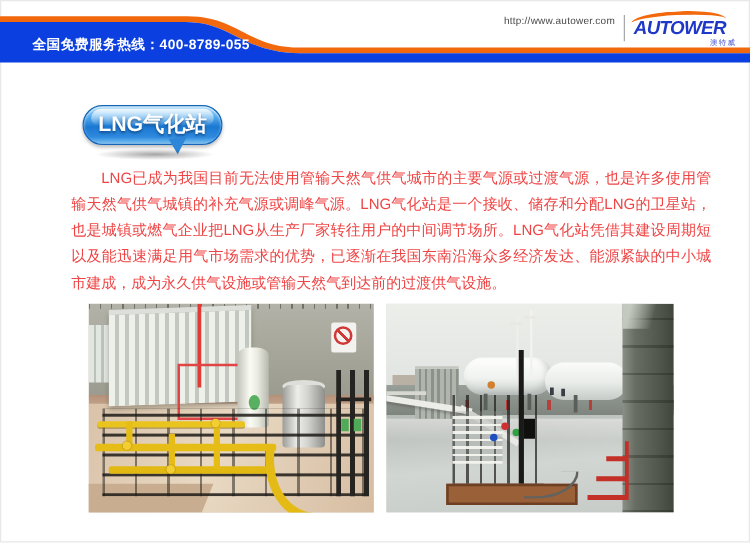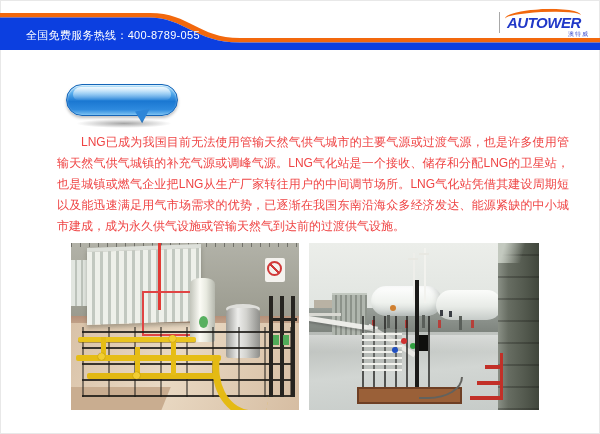--- a/index.html
+++ b/index.html
@@ -8,21 +8,21 @@
     background:#ffffff;
     font-family:"Liberation Sans", sans-serif;
     box-shadow:inset 0 0 0 1px #e8e8e8;
   }
   .abs{position:absolute;}
 
   
   #header-wave{position:absolute;left:0;top:0;width:600px;height:58px;}
   .hotline{
     position:absolute;left:26px;top:28px;color:#ffffff;
-    font-size:11px;font-weight:normal;letter-spacing:.3px;white-space:nowrap;
+    font-size:11px;font-weight:bold;letter-spacing:.3px;white-space:nowrap;
   }
   .hdr-right{position:absolute;left:372px;top:12px;width:120px;text-align:right;line-height:1.25;}
   .tagline{font-size:8px;font-weight:bold;color:#17173a;letter-spacing:.4px;}
   .website{font-size:8px;color:#4a4a4a;letter-spacing:.2px;}
   .hdr-divider{position:absolute;left:499px;top:12px;height:21px;border-left:1px solid #a8a8a8;}
   .logo-wrap{position:absolute;left:505px;top:10px;width:90px;height:30px;}
   .logo-text{
     position:absolute;left:2px;top:4px;
     font-style:italic;font-weight:bold;font-size:15px;letter-spacing:-.5px;
     color:#2038c8;white-space:nowrap;
@@ -141,32 +141,34 @@
 <body>
 
 <svg id="header-wave" viewBox="0 0 600 58" xmlns="http://www.w3.org/2000/svg">
   <path d="M0,13 L150,13 C190,13 198,38 240,38 L600,38 L600,42.5 L240,42.5 C194,42.5 186,17.5 148,17.5 L0,17.5 Z" fill="#f2680d"></path>
   <path d="M0,17.5 L148,17.5 C186,17.5 194,42.5 240,42.5 L600,42.5 L600,50 L0,50 Z" fill="#0c3fe0"></path>
 </svg>
 
 <div class="hotline">全国免费服务热线：400-8789-055</div>
 
 <div class="hdr-right">
+  <div class="website">http://www.autower.com</div>
 </div>
 
 <div class="hdr-divider"></div>
 
 <div class="logo-wrap">
   <div class="logo-swoosh"></div>
   <div class="logo-text">AUTOWER</div>
   <div class="logo-sub">澳特威</div>
 </div>
 
 <div class="bubble">
   <div class="bubble-gloss"></div>
+  <div class="bubble-title">LNG气化站</div>
 </div>
 <div class="bubble-tail"></div>
 <div class="bubble-shadow"></div>
 
 <div class="body-text">LNG已成为我国目前无法使用管输天然气供气城市的主要气源或过渡气源，也是许多使用管输天然气供气城镇的补充气源或调峰气源。LNG气化站是一个接收、储存和分配LNG的卫星站，也是城镇或燃气企业把LNG从生产厂家转往用户的中间调节场所。LNG气化站凭借其建设周期短以及能迅速满足用气市场需求的优势，已逐渐在我国东南沿海众多经济发达、能源紧缺的中小城市建成，成为永久供气设施或管输天然气到达前的过渡供气设施。</div>
 
 <div class="photo photo-left">
   <div class="abs lp-wall"></div>
   <div class="abs lp-fence"></div>
   <div class="abs lp-band"></div>

